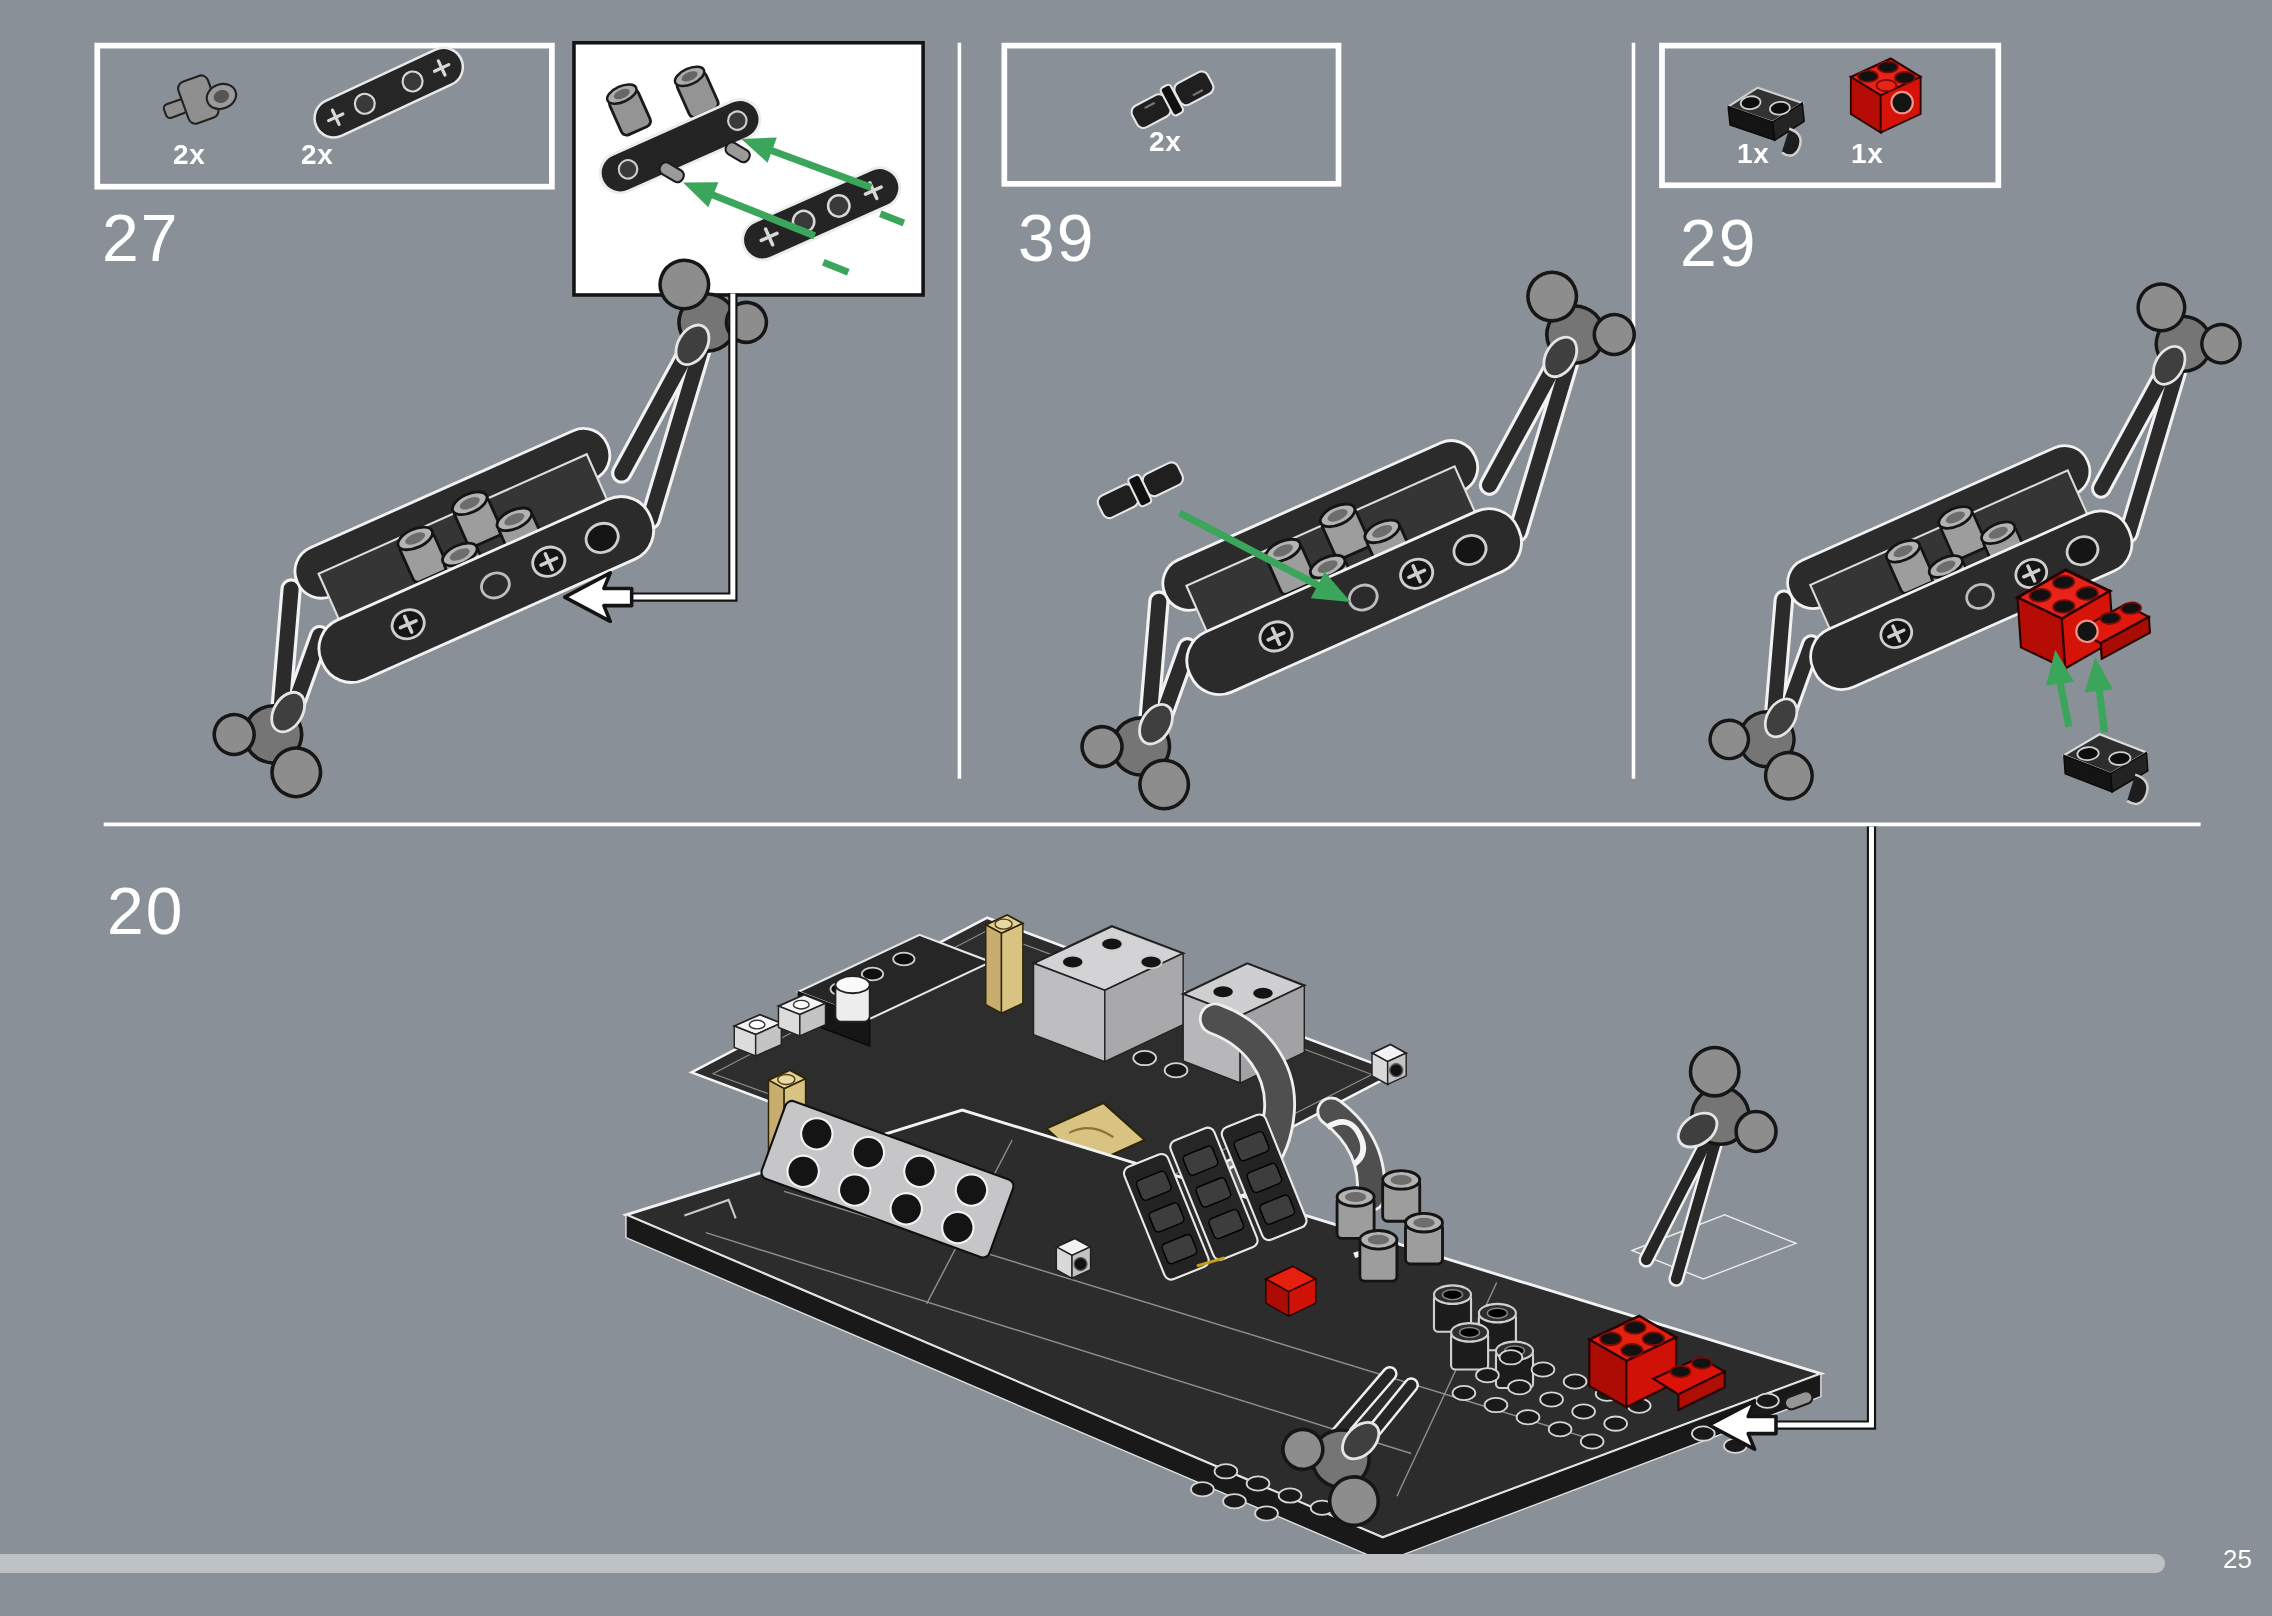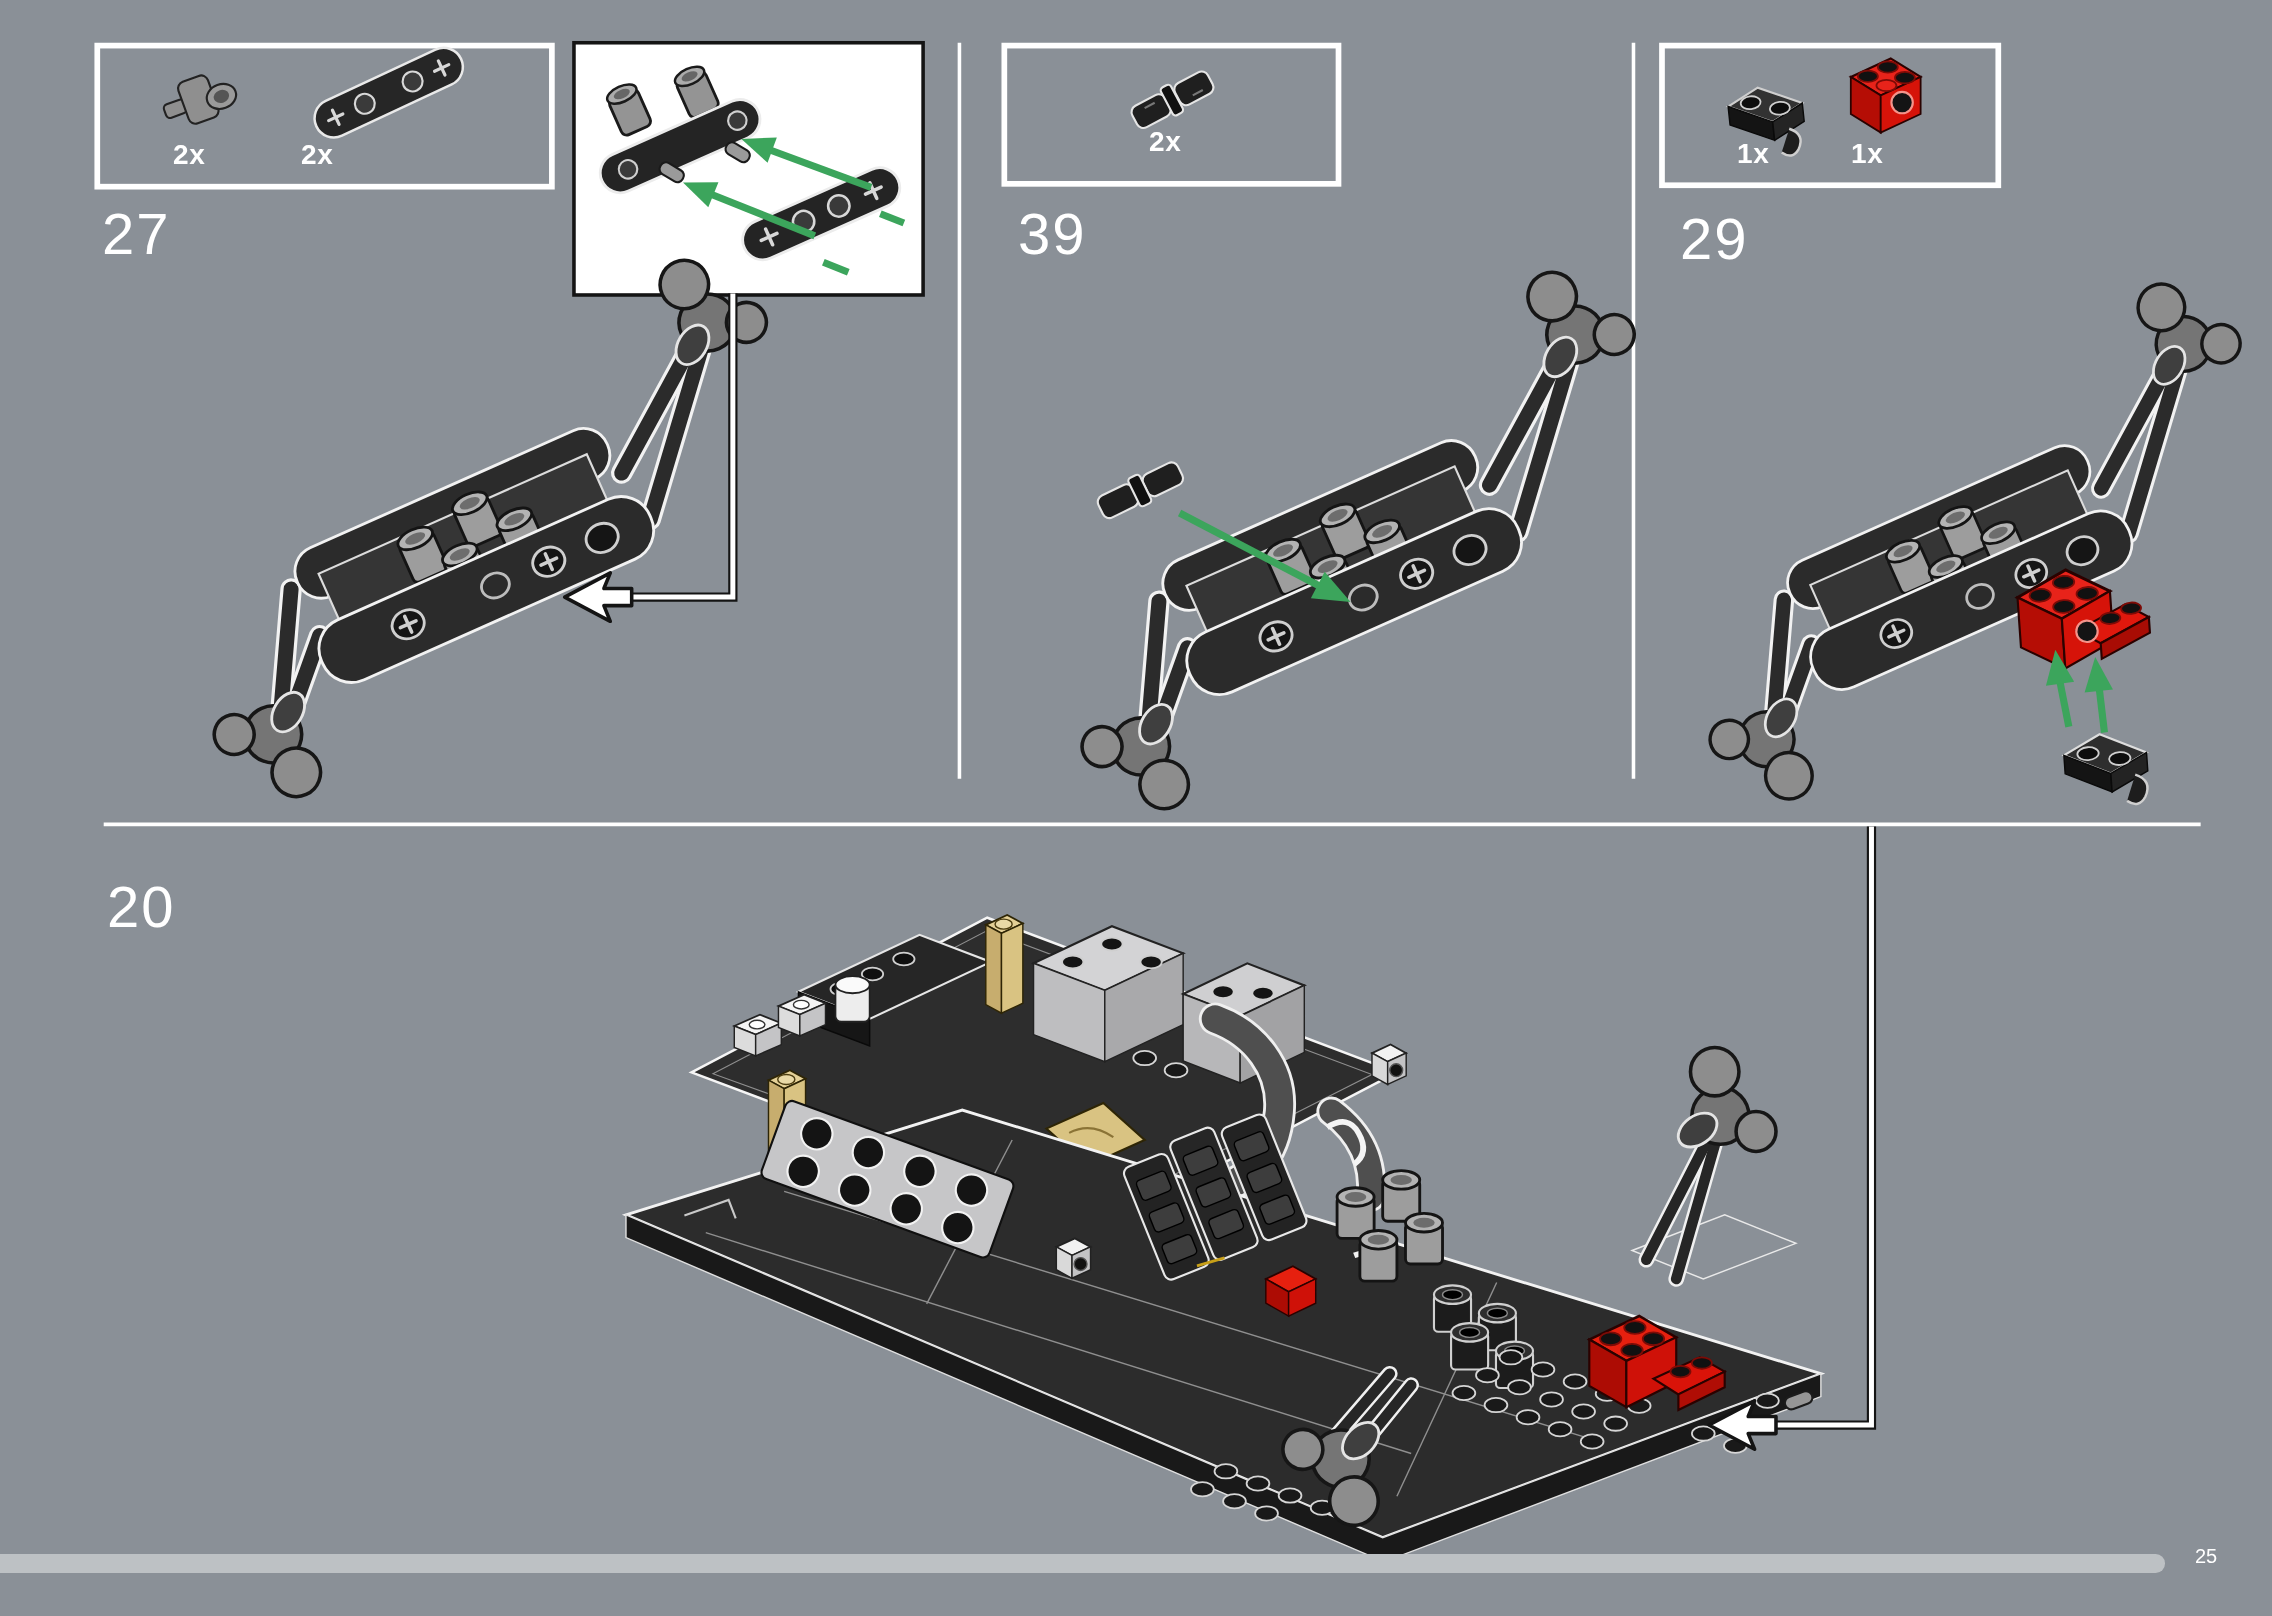--- a/index.html
+++ b/index.html
@@ -5,23 +5,23 @@
   html,body{margin:0;padding:0;}
   .page{
     position:relative;
     width:2273px;height:1616px;
     background:#8a9097;
     overflow:hidden;
     font-family:"Liberation Sans", sans-serif;
   }
   .art{position:absolute;left:0;top:0;width:2273px;height:1616px;}
   .lbl{position:absolute;color:#ffffff;line-height:1;white-space:nowrap;}
-  .num{font-size:58px;font-weight:400;letter-spacing:2.1px;}
+  .num{font-size:66px;font-weight:400;letter-spacing:2.1px;}
   .cnt{font-size:28px;font-weight:700;letter-spacing:0.7px;}
-  .pagenum{font-size:20px;font-weight:400;}
+  .pagenum{font-size:26px;font-weight:400;margin-left:28px;}
   .progress{
     position:absolute;left:0;top:1554px;width:2165px;height:18.5px;
     background:#bdc1c4;border-radius:0 9.3px 9.3px 0;
   }
 </style>
 </head>
 <body>
 
 <div class="page">
 

